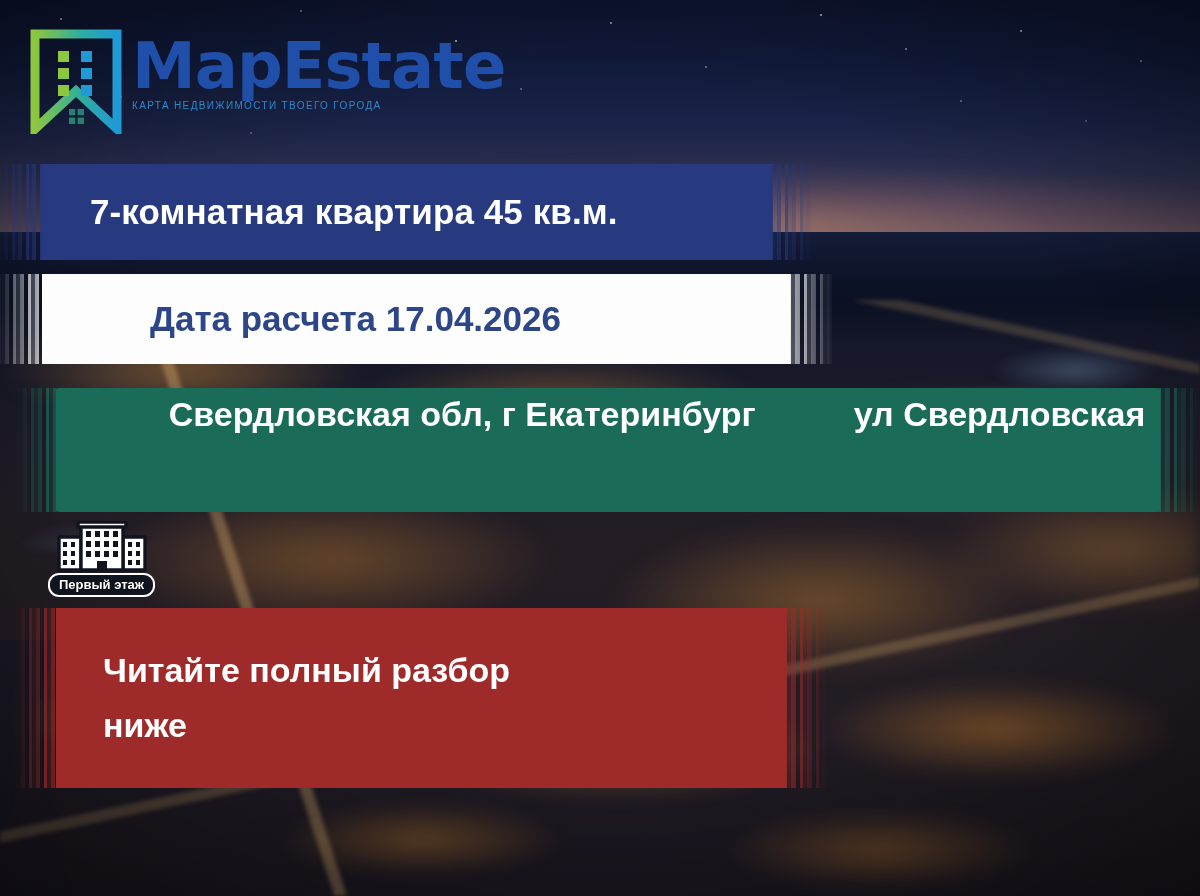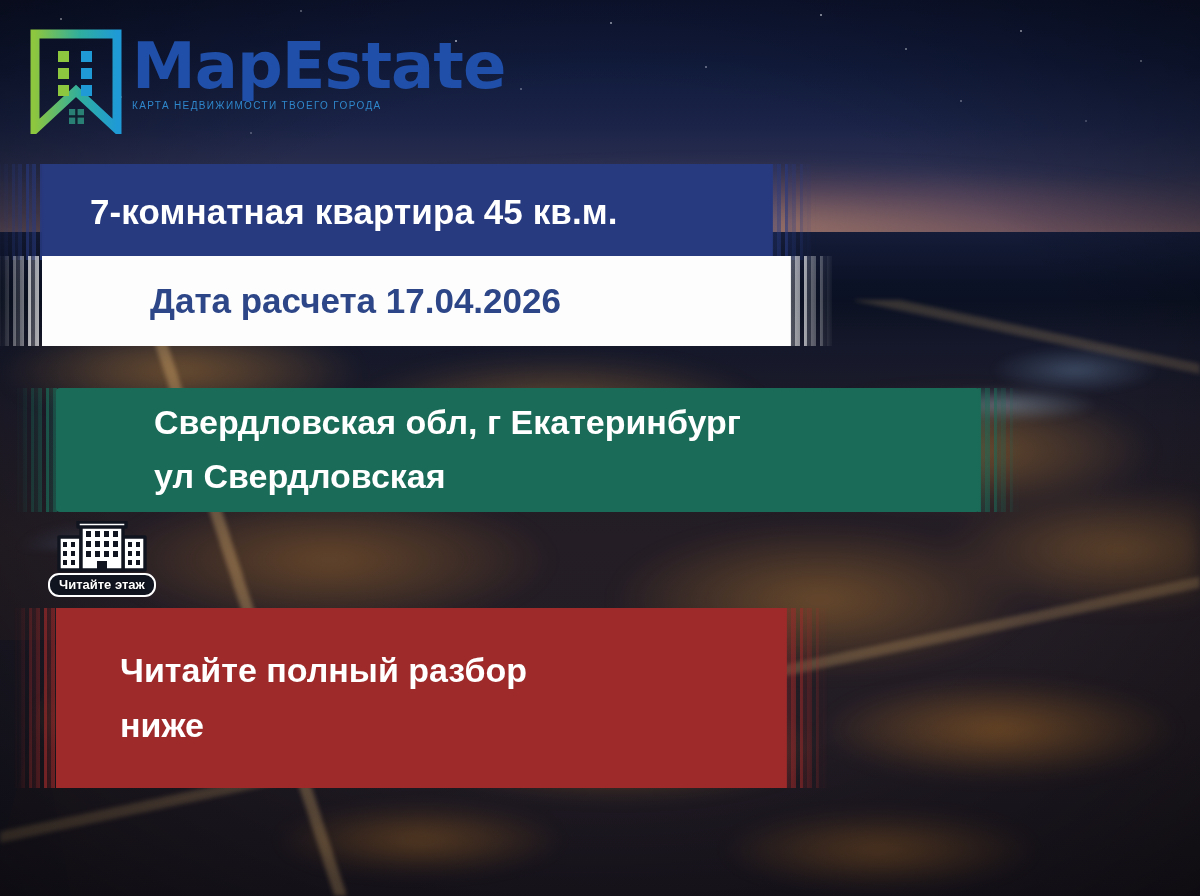--- a/index.html
+++ b/index.html
@@ -150,42 +150,42 @@
     -webkit-mask-image:linear-gradient(90deg, #000, rgba(0,0,0,0));
     mask-image:linear-gradient(90deg, #000, rgba(0,0,0,0));
   }
   #banner-title .txt{
     color:#ffffff;font-size:35px;font-weight:700;letter-spacing:.1px;
     margin-left:48px;
     font-family:"Liberation Sans",sans-serif;
   }
 
   
-  #banner-date{left:42px;top:256px;width:748px;height:90px;}
+  #banner-date{left:42px;top:274px;width:748px;height:90px;}
   #banner-date .fill{background:#fdfdfd;}
   #banner-date .streak-l{
     background:repeating-linear-gradient(90deg,
       rgba(253,253,253,.98) 0 3px, rgba(253,253,253,.3) 3px 7px, rgba(253,253,253,.75) 7px 11px, rgba(253,253,253,0) 11px 15px);
     -webkit-mask-image:linear-gradient(90deg, rgba(0,0,0,0), #000);
     mask-image:linear-gradient(90deg, rgba(0,0,0,0), #000);
   }
   #banner-date .streak-r{
     background:repeating-linear-gradient(90deg,
       rgba(253,253,253,.98) 0 3px, rgba(253,253,253,.28) 3px 7px, rgba(253,253,253,.7) 7px 12px, rgba(253,253,253,0) 12px 16px);
     -webkit-mask-image:linear-gradient(90deg, #000, rgba(0,0,0,0));
     mask-image:linear-gradient(90deg, #000, rgba(0,0,0,0));
   }
   #banner-date .txt{
     color:#2c4687;font-size:35px;font-weight:700;
     margin-left:108px;
     font-family:"Liberation Sans",sans-serif;
   }
 
   
-  #banner-address{left:56px;top:388px;width:924px;height:124px;flex-direction:column;align-items:flex-start;justify-content:center;}
+  #banner-address{left:56px;top:388px;width:1104px;height:124px;flex-direction:row;align-items:flex-start;justify-content:center;}
   #banner-address .fill{background:#1a6b58;border-radius:4px;}
   #banner-address .streak-l{
     left:-40px;width:42px;
     background:repeating-linear-gradient(90deg,
       rgba(26,107,88,.95) 0 3px, rgba(26,107,88,.3) 3px 7px, rgba(26,107,88,.7) 7px 11px, rgba(26,107,88,0) 11px 15px);
     -webkit-mask-image:linear-gradient(90deg, rgba(0,0,0,0), #000);
     mask-image:linear-gradient(90deg, rgba(0,0,0,0), #000);
   }
   #banner-address .streak-r{
     right:-40px;width:42px;
@@ -212,21 +212,21 @@
   }
   #banner-cta .streak-r{
     right:-42px;width:44px;
     background:repeating-linear-gradient(90deg,
       rgba(158,42,42,.95) 0 3px, rgba(158,42,42,.3) 3px 7px, rgba(158,42,42,.7) 7px 12px, rgba(158,42,42,0) 12px 16px);
     -webkit-mask-image:linear-gradient(90deg, #000, rgba(0,0,0,0));
     mask-image:linear-gradient(90deg, #000, rgba(0,0,0,0));
   }
   #banner-cta .txt{
     color:#ffffff;font-size:34px;font-weight:700;line-height:1.62;
-    margin-left:64px;
+    margin-left:47px;
     font-family:"Liberation Sans",sans-serif;
   }
 
   
   .badges{position:absolute;left:48px;top:521px;display:flex;align-items:flex-end;gap:10px;z-index:6;}
   .badge{display:flex;flex-direction:column;align-items:center;}
   .badge-icon{display:block;}
   .badge-pill{
     margin-top:-2px;
     background:#10141f;border:2px solid #ffffff;border-radius:11px;
@@ -365,21 +365,21 @@
             <rect x="17" y="39" width="4" height="5"></rect>
 
           <rect x="74" y="21" width="4" height="5"></rect>
             <rect x="82" y="21" width="4" height="5"></rect>
           <rect x="74" y="30" width="4" height="5"></rect>
             <rect x="82" y="30" width="4" height="5"></rect>
           <rect x="74" y="39" width="4" height="5"></rect>
             <rect x="82" y="39" width="4" height="5"></rect>
         </g>
       </svg>
-      <div class="badge-pill">Читайте этаж</div>
+      <div class="badge-pill">Первый этаж</div>
     </div>
 
 
   </div>
 
   <div class="banner" id="banner-cta">
     <div class="fill"></div>
     <div class="streak-l"></div>
     <div class="streak-r"></div>
     <div class="txt">Читайте полный разбор</div>

